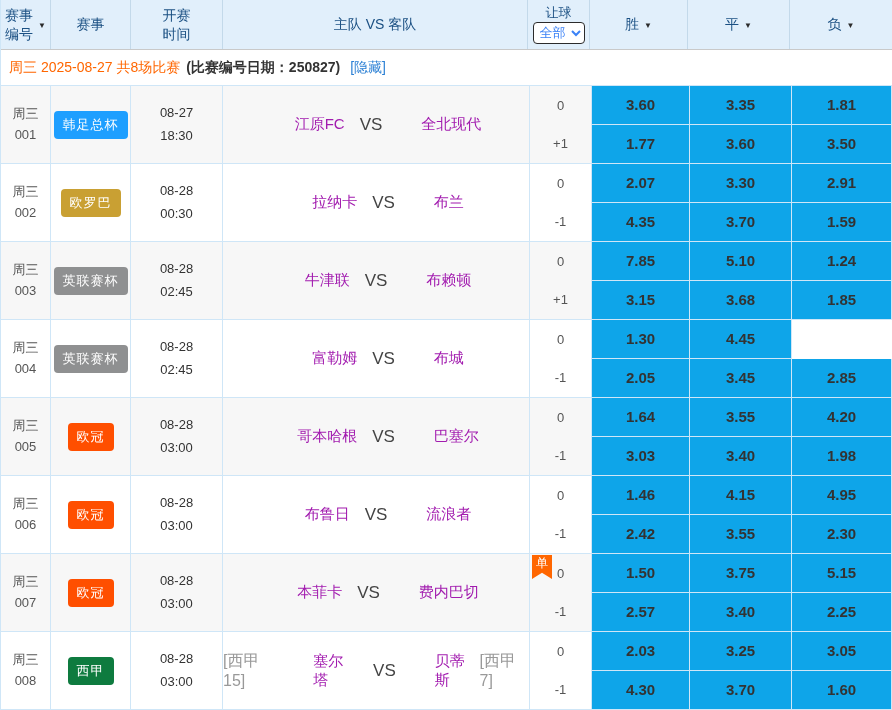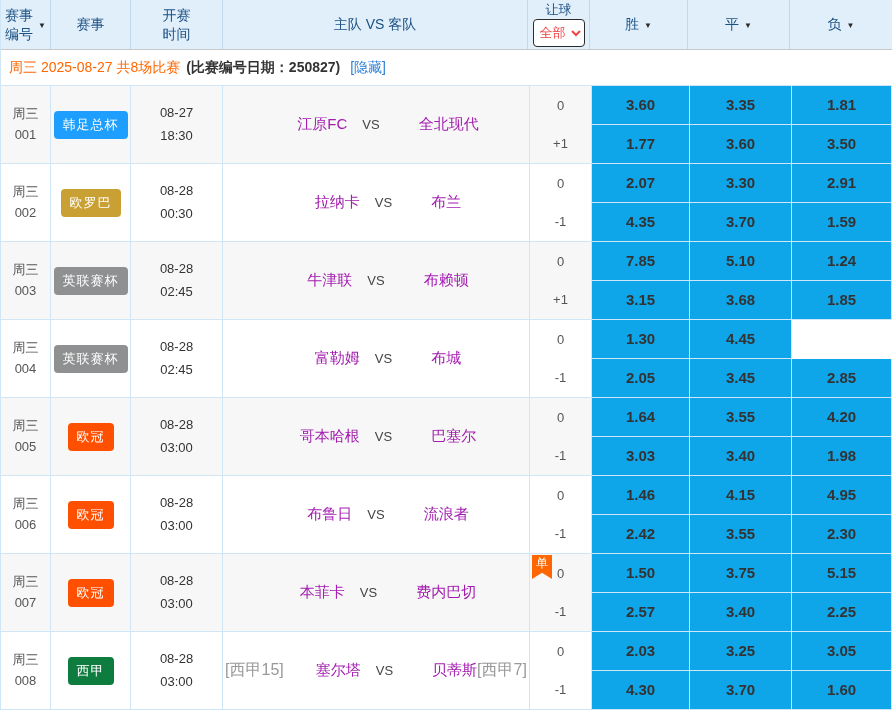--- a/index.html
+++ b/index.html
@@ -30,22 +30,22 @@
   .th.c3 { flex:0 0 92px; }
   .th.c4 { flex:1; }
   .th.c5 { flex:0 0 62px; flex-direction:column; gap:1px; }
   .th.c6 { flex:0 0 98px; }
   .th.c7 { flex:0 0 102px; }
   .th.c8 { flex:0 0 102px; border-right:none; }
   .two-line { display:flex; flex-direction:column; line-height:1.35; text-align:center; }
   .sort-arrow { font-size:8px; color:#2b2b2b; transform:translateY(1px); }
   .th.c5 .hlabel { font-size:13px; line-height:1.2; }
   .th.c5 select {
-    font-size:13px; height:28px; padding:0 2px;
-    border:1px solid #2b2b2b; border-radius:4px; background:#fff; color:#ef4444;
+    font-size:13px; height:22px; padding:0 2px;
+    border:1px solid #2b2b2b; border-radius:4px; background:#fff; color:#3b82f6;
   }
 
   
   .subheader {
     height:36px; flex:0 0 36px;
     display:flex; align-items:center;
     padding-left:8px; background:#fff; font-size:14px;
     border-bottom:1px solid #cfe6f7;
   }
   .date-hl { color:#ff6600; }
@@ -61,21 +61,21 @@
   }
   .cell.c1 { flex:0 0 50px; flex-direction:column; font-size:13px; color:#555; line-height:1.6; }
   .cell.c2 { flex:0 0 80px; }
   .cell.c3 { flex:0 0 92px; flex-direction:column; font-size:13px; color:#333; line-height:1.7; }
   .cell.c4 { flex:1; font-size:15px; color:#333; }
   .badge {
     color:#fff; font-size:13px; padding:5px 9px;
     border-radius:4px; letter-spacing:1px; white-space:nowrap;
   }
   .home, .away { color:#a21caf;margin-left:24px; }
-  .vs { font-size:13px; color:#444; margin:0 15px; }
+  .vs { font-size:17px; color:#444; margin:0 15px; }
   .rank { color:#999; font-size:16px; }
   .rank.left { margin-right:8px; }
   .rank.right { margin-left:0; }
 
   .odds-block { flex:0 0 362px; display:flex; flex-direction:column; }
   .oline { display:flex; flex:1; }
   .hcell {
     flex:0 0 62px; display:flex; align-items:center; justify-content:center;
     font-size:13px; color:#555; position:relative;
     border-right:1px solid #cfe6f7;

